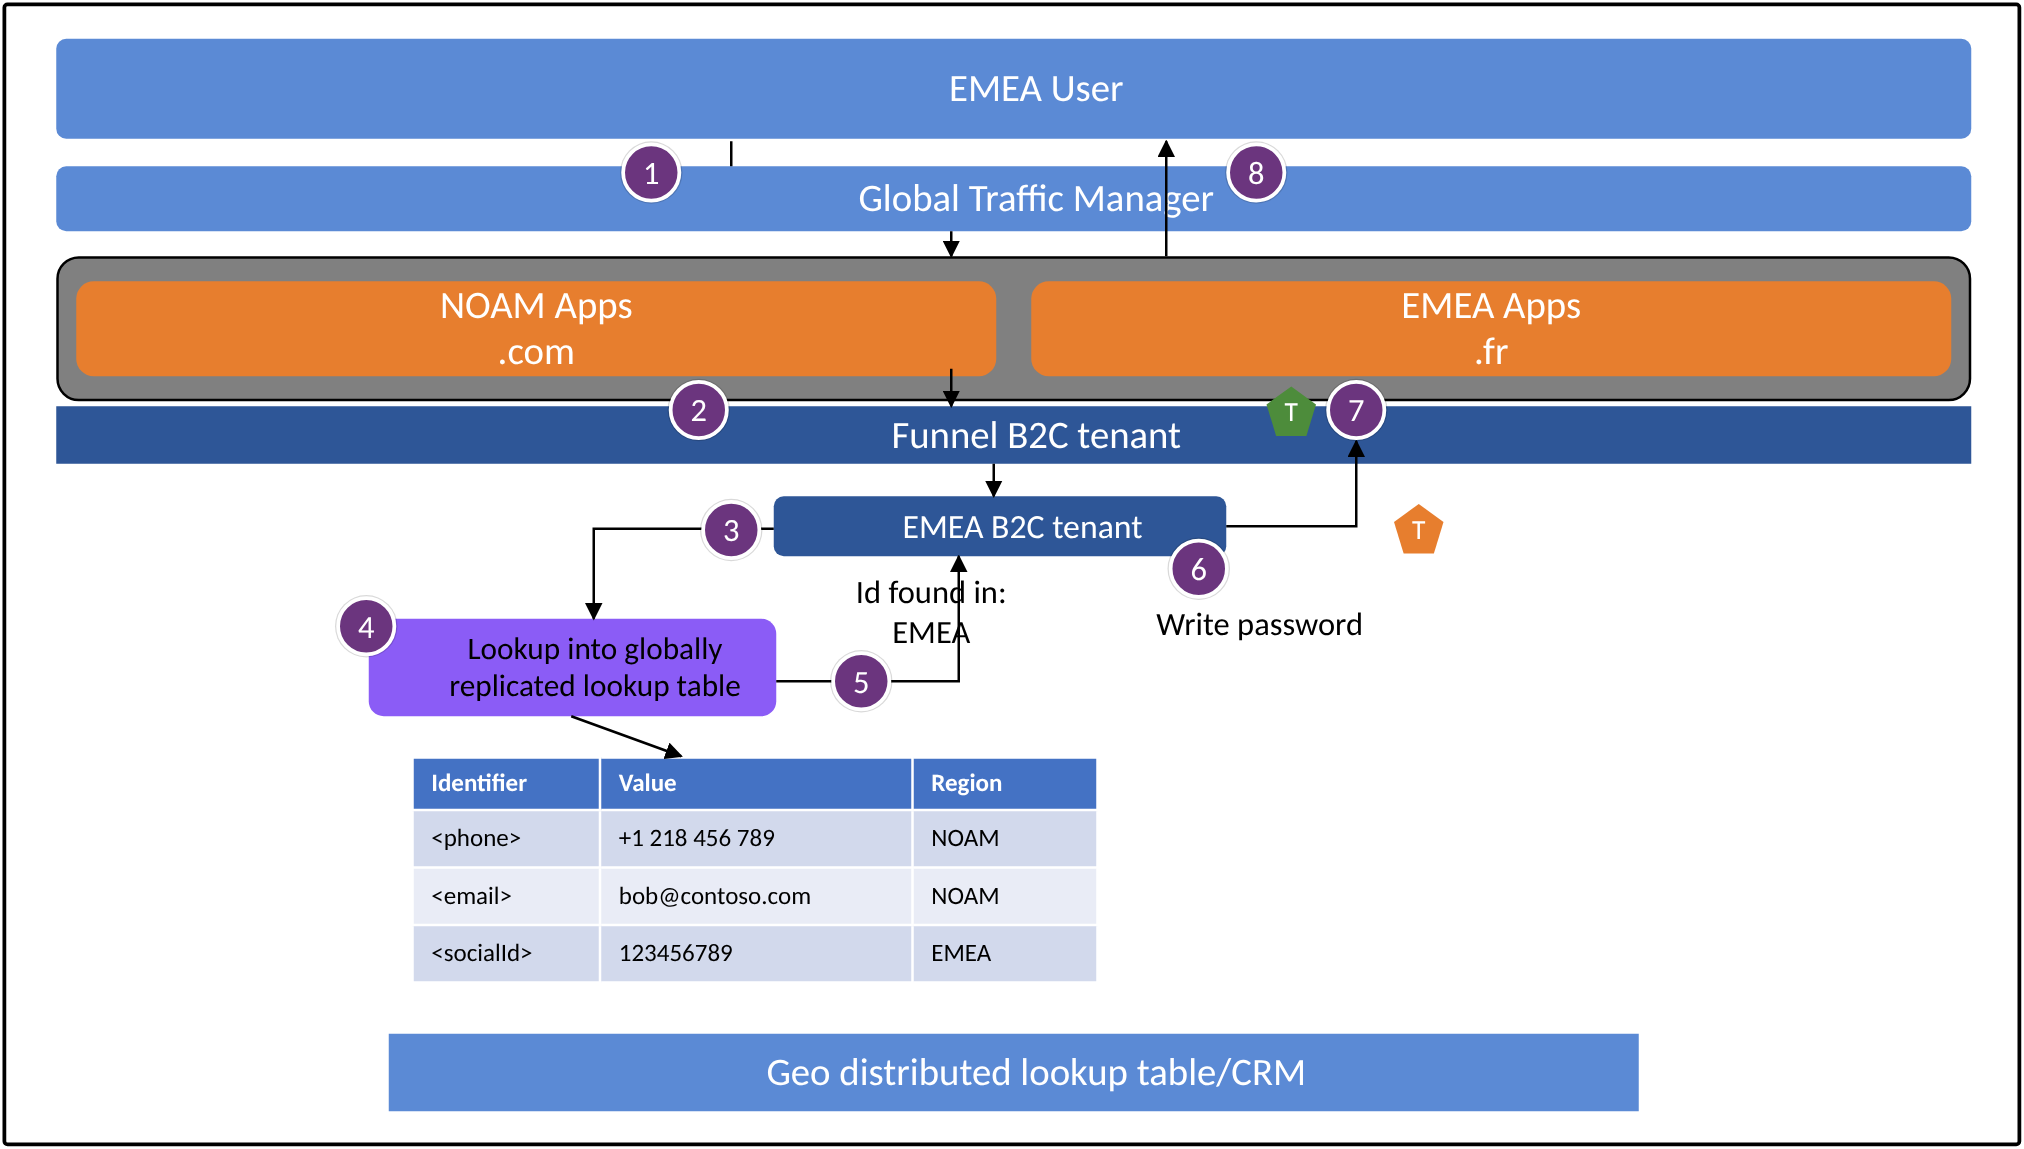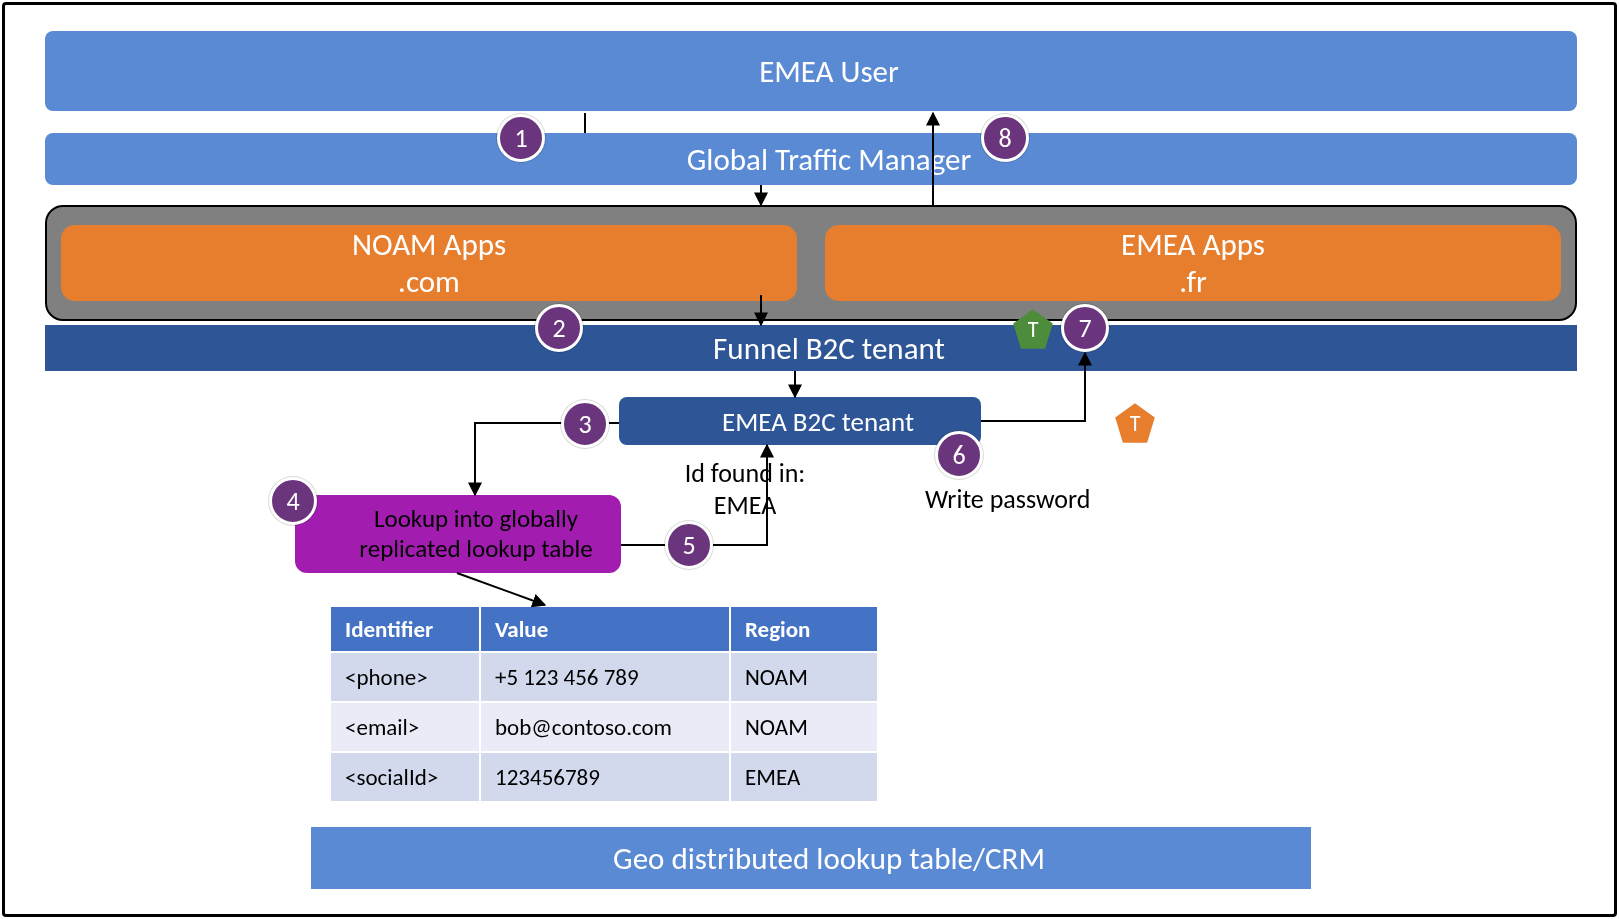--- a/index.html
+++ b/index.html
@@ -4,34 +4,34 @@
 <style>
   * { box-sizing: border-box; }
   html, body { margin: 0; padding: 0; width: 1619px; height: 919px; font-family: "Segoe UI", Calibri, Arial, sans-serif; background: #fff; }
   .frame { position: absolute; top: 2px; left: 2px; width: 1615px; height: 915px; border: 3px solid #000; border-radius: 4px; }
   .stage { position: relative; width: 100%; height: 100%; }
 
   .bar { position: absolute; color: #fff; font-size: 31px; display: flex; align-items: center; justify-content: center; padding-left: 36px; }
   .blue-light { background: #5b8ad5; }
   .blue-dark  { background: #2e5697; }
   .blue-small { background: #2e5697; }
-  .cyan       { background: #a21caf; color:#000; }
+  .cyan       { background: #8b5cf6; color:#000; }
   .round8 { border-radius: 8px; }
 
   .apps-wrap { position:absolute; background:#808080; border:2px solid #000; border-radius:18px; display:flex; gap:28px; padding:18px 14px; }
   .app-card { flex:1; background:#e77e2e; color:#fff; border-radius:14px; display:flex; flex-direction:column; align-items:center; justify-content:center; font-size:31px; line-height:1.2; }
 
   .step { position:absolute; width:48px; height:48px; border-radius:50%; background:#6b357e; border:3px solid #fff; color:#fff; font-size:26px; display:flex; align-items:center; justify-content:center; box-shadow: 0 0 0 1px rgba(0,0,0,0.15); z-index:50; }
 
   .token { position:absolute; width:44px; height:44px; color:#fff; font-size:22px; display:flex; align-items:center; justify-content:center; z-index:40; }
   .token svg { position:absolute; top:0; left:0; width:100%; height:100%; z-index:-1; }
 
   svg.arrows { position:absolute; top:0; left:0; width:100%; height:100%; pointer-events:none; z-index:30; }
 
-  table.lookup { position:absolute; border-collapse: collapse; font-size:23px; }
+  table.lookup { position:absolute; border-collapse: collapse; font-size:20px; }
   table.lookup th { background:#4472c4; color:#fff; text-align:left; font-weight:600; padding:8px 14px; border:2px solid #fff; }
   table.lookup td { padding:10px 14px; border:2px solid #fff; }
   table.lookup tr.ra td { background:#d2d9ec; }
   table.lookup tr.rb td { background:#e9ecf6; }
 
   .label { position:absolute; font-size:26px; color:#000; }
   .label.center { text-align:center; }
 </style>
 </head>
 <body>
@@ -81,21 +81,21 @@
       <thead>
         <tr>
           <th style="width:150px">Identifier</th>
           <th style="width:250px">Value</th>
           <th>Region</th>
         </tr>
       </thead>
       <tbody>
         <tr class="ra">
           <td>&lt;phone&gt;</td>
-          <td>+5 123 456 789</td>
+          <td>+1 218 456 789</td>
           <td>NOAM</td>
         </tr>
         <tr class="rb">
           <td>&lt;email&gt;</td>
           <td>bob@contoso.com</td>
           <td>NOAM</td>
         </tr>
         <tr class="ra">
           <td>&lt;socialId&gt;</td>
           <td>123456789</td>

